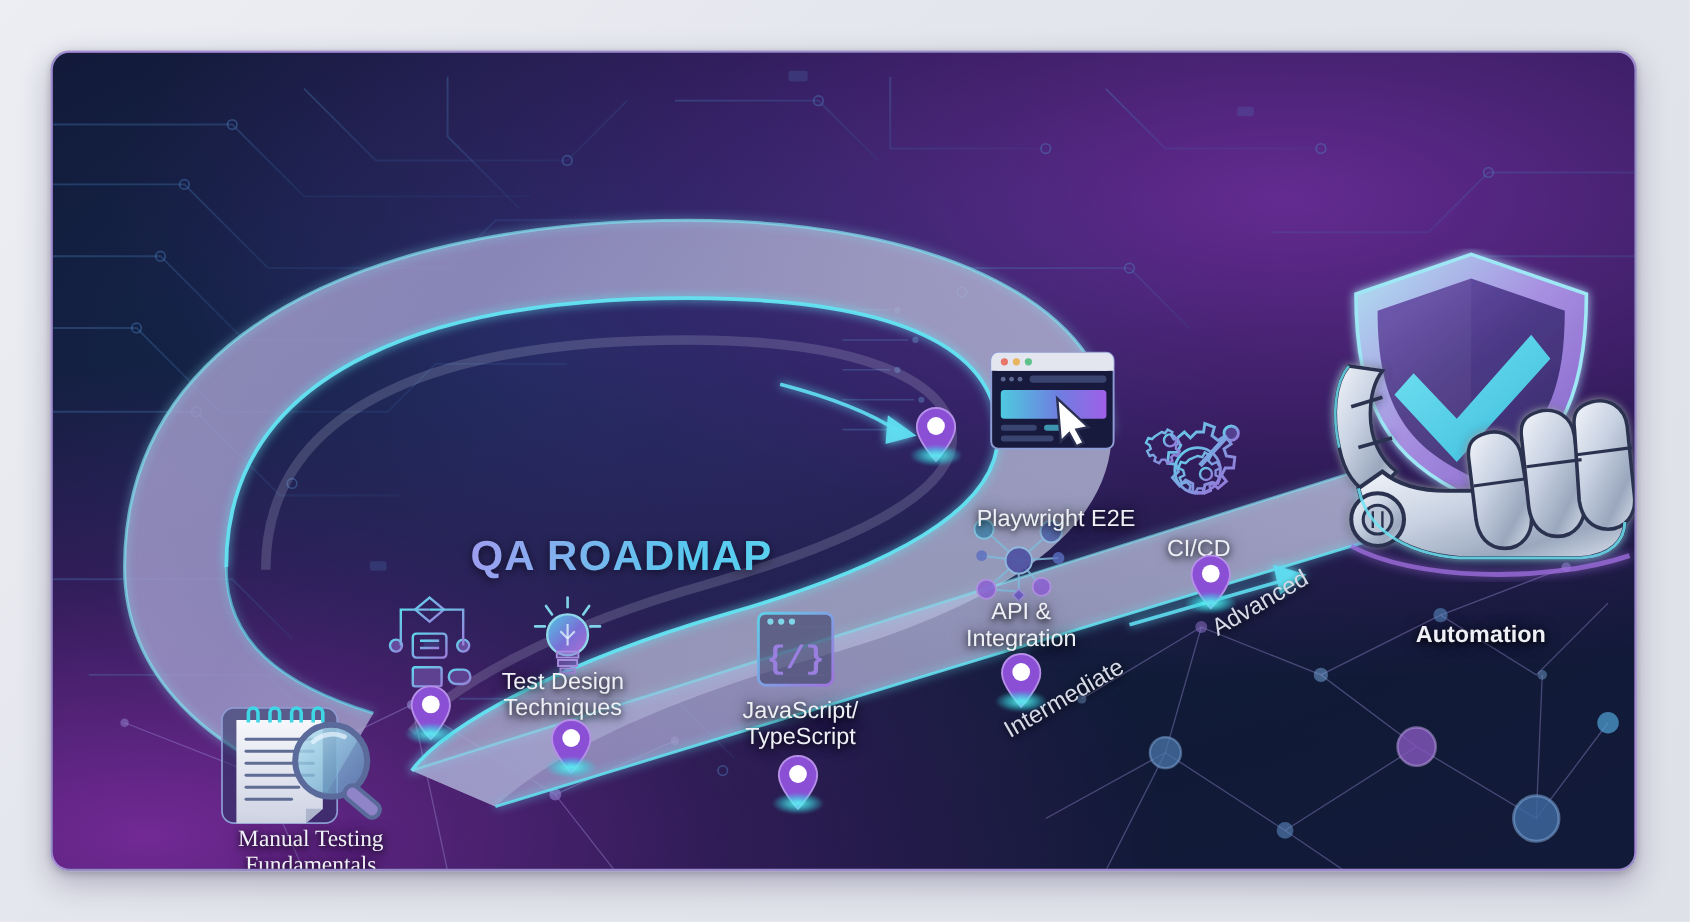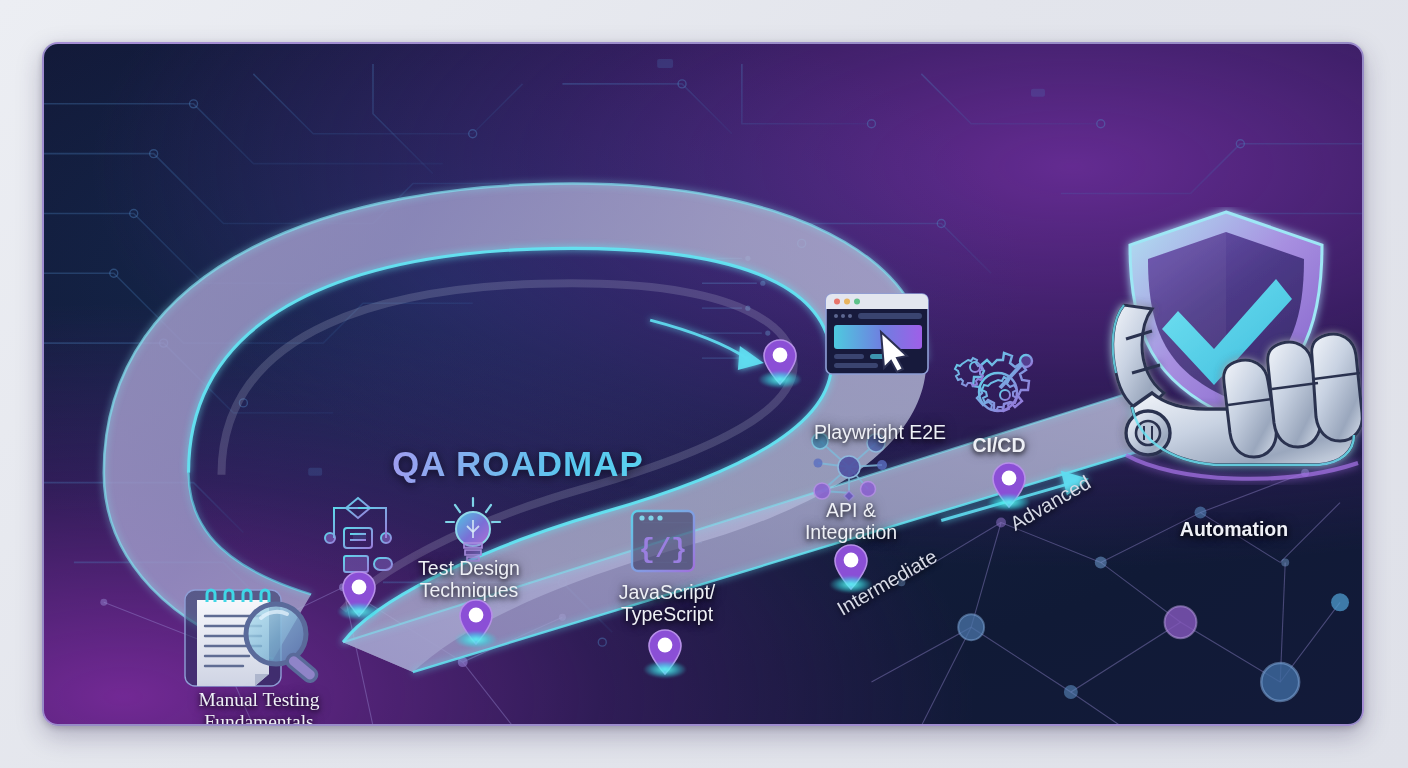--- a/index.html
+++ b/index.html
@@ -578,21 +578,21 @@
 Techniques</div>
 
     <div class="node-label" style="left:538px; top:537px; width:170px;">JavaScript/
 TypeScript</div>
 
     <div class="node-label" style="left:727px; top:455px; width:160px;">API &amp;
 Integration</div>
 
     <div class="node-label" style="left:736px; top:345px; width:200px;margin-top:32px;">Playwright E2E</div>
 
-    <div class="node-label" style="left:905px; top:390px; width:100px;font-weight:bold;">CI/CD</div>
+    <div class="node-label" style="left:905px; top:402px; width:100px;">CI/CD</div>
 
     <div class="node-label" style="left:1100px; top:474px; width:180px;font-weight:bold;">Automation</div>
 
     <div class="stage-label" id="stage-intermediate">Intermediate</div>
     <div class="stage-label" id="stage-advanced">Advanced</div>
 
   </div>
 </div>
 
 </body></html>

